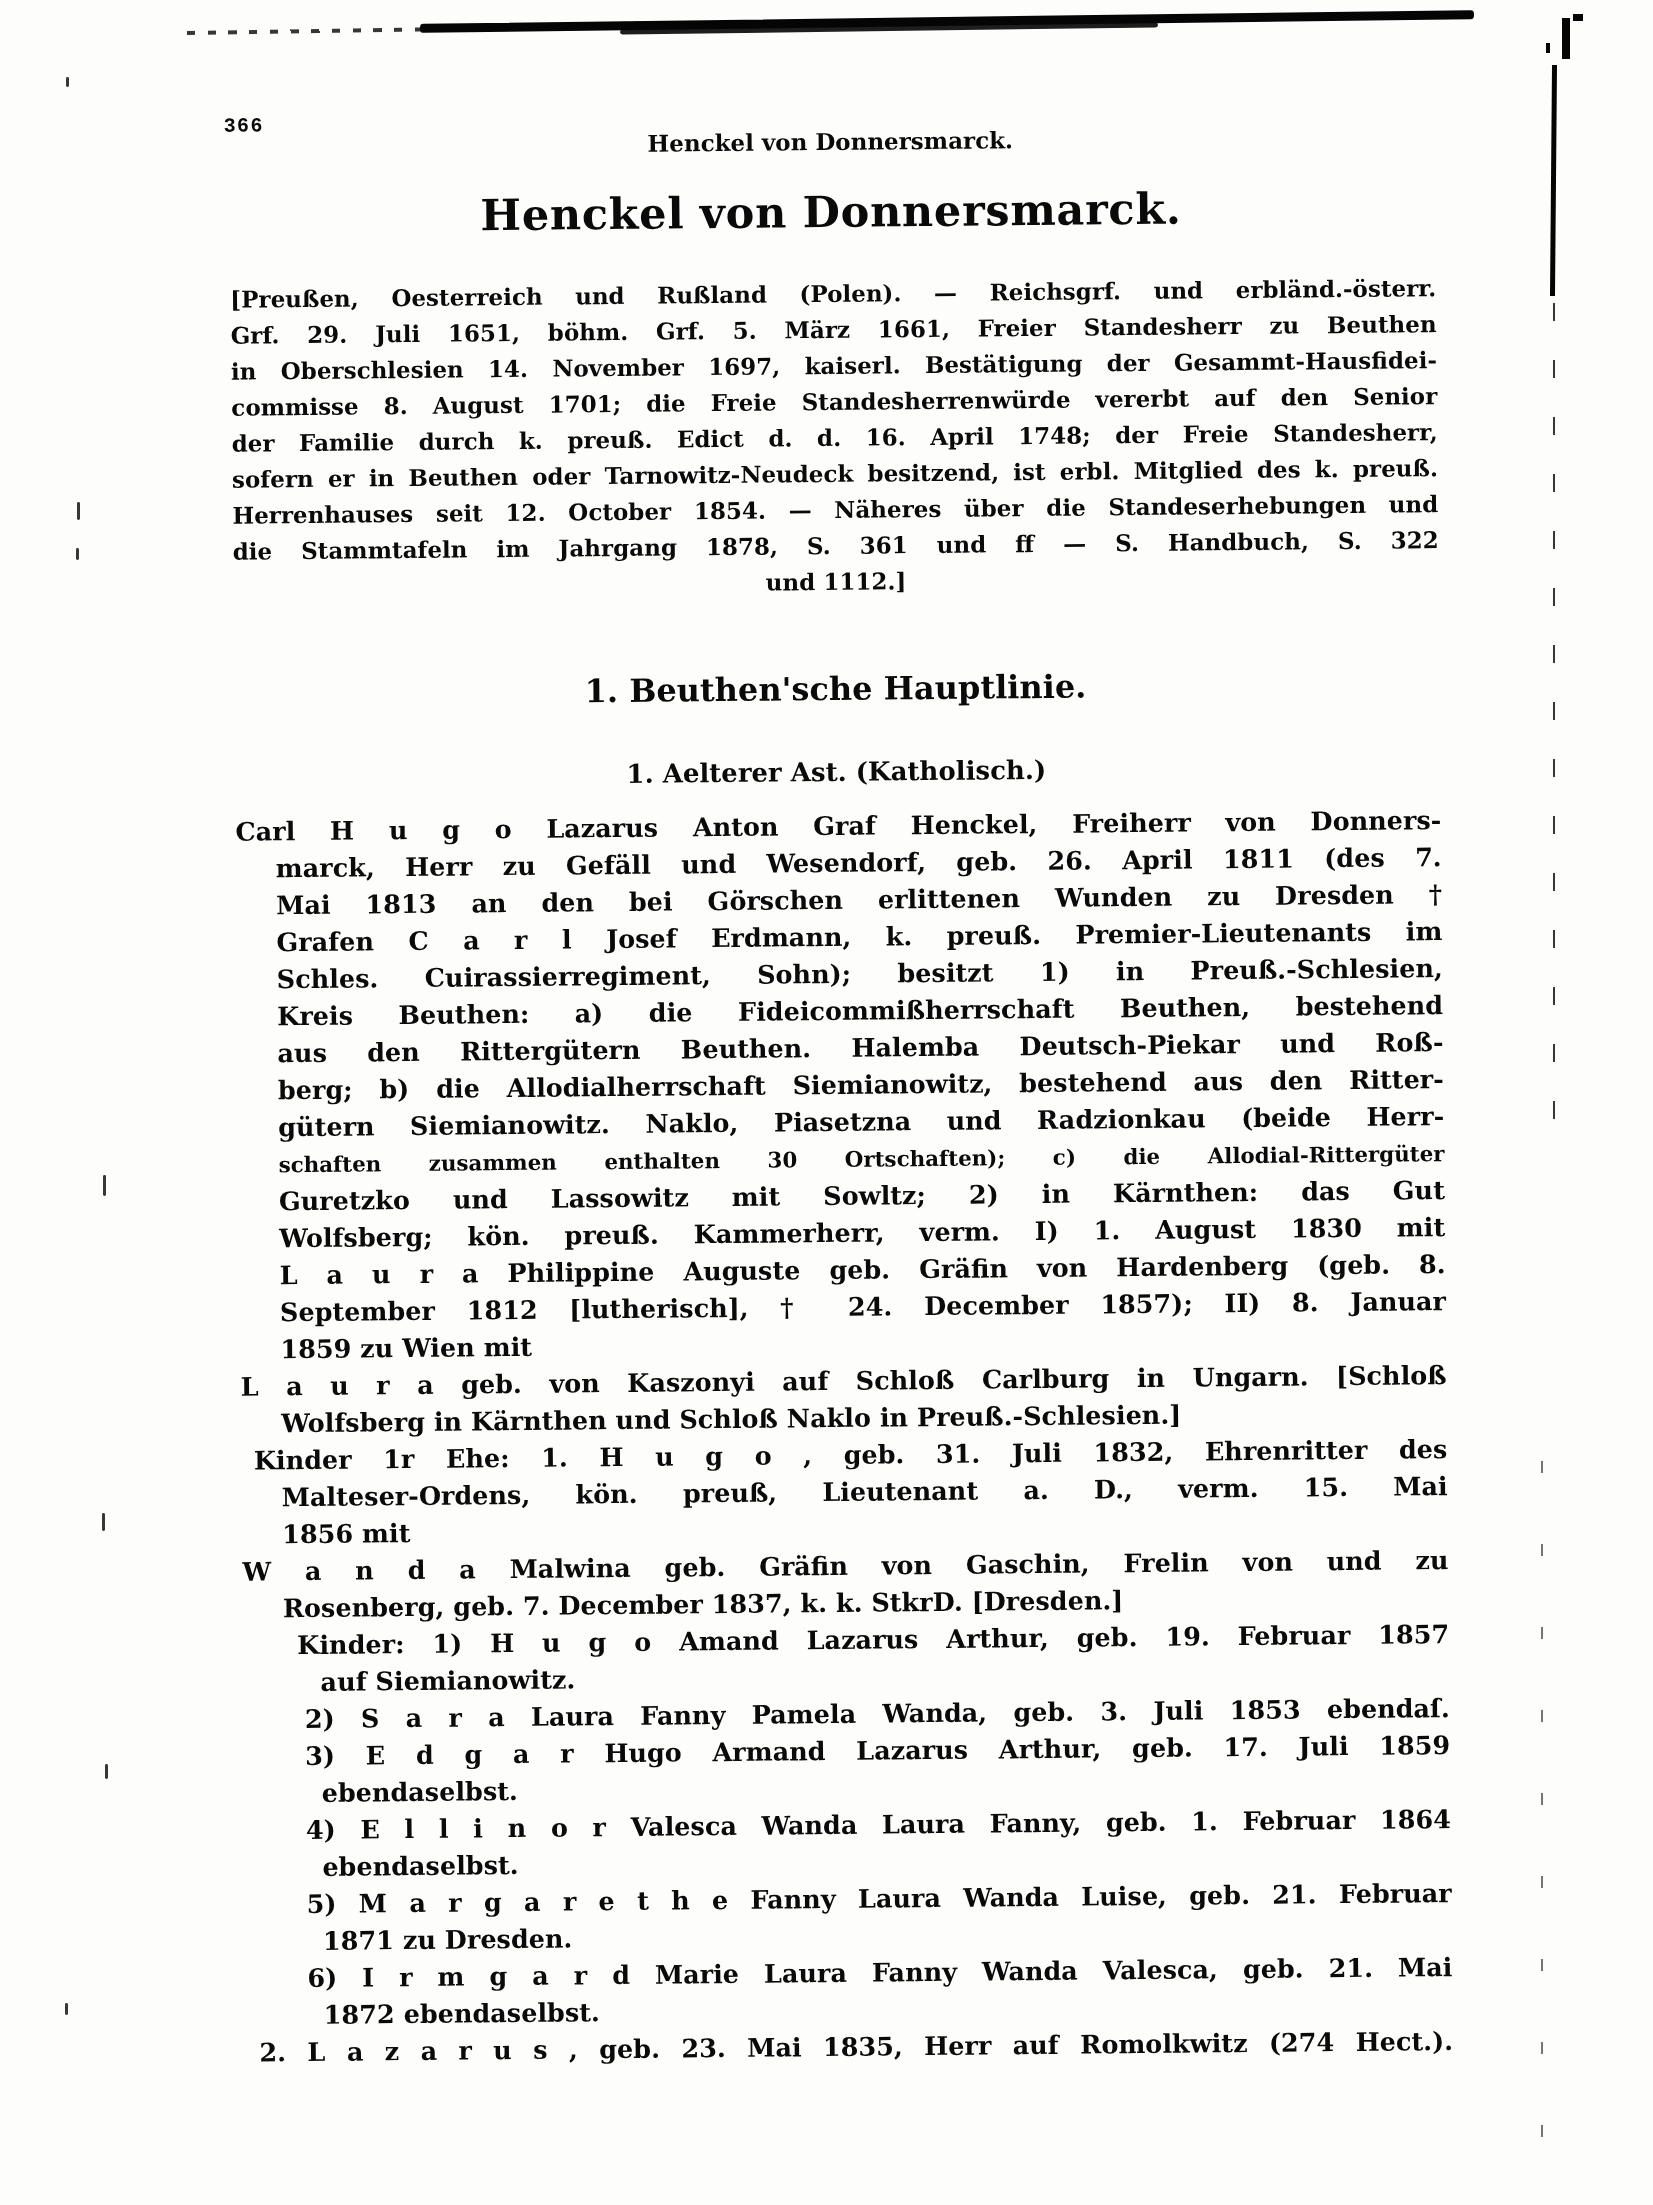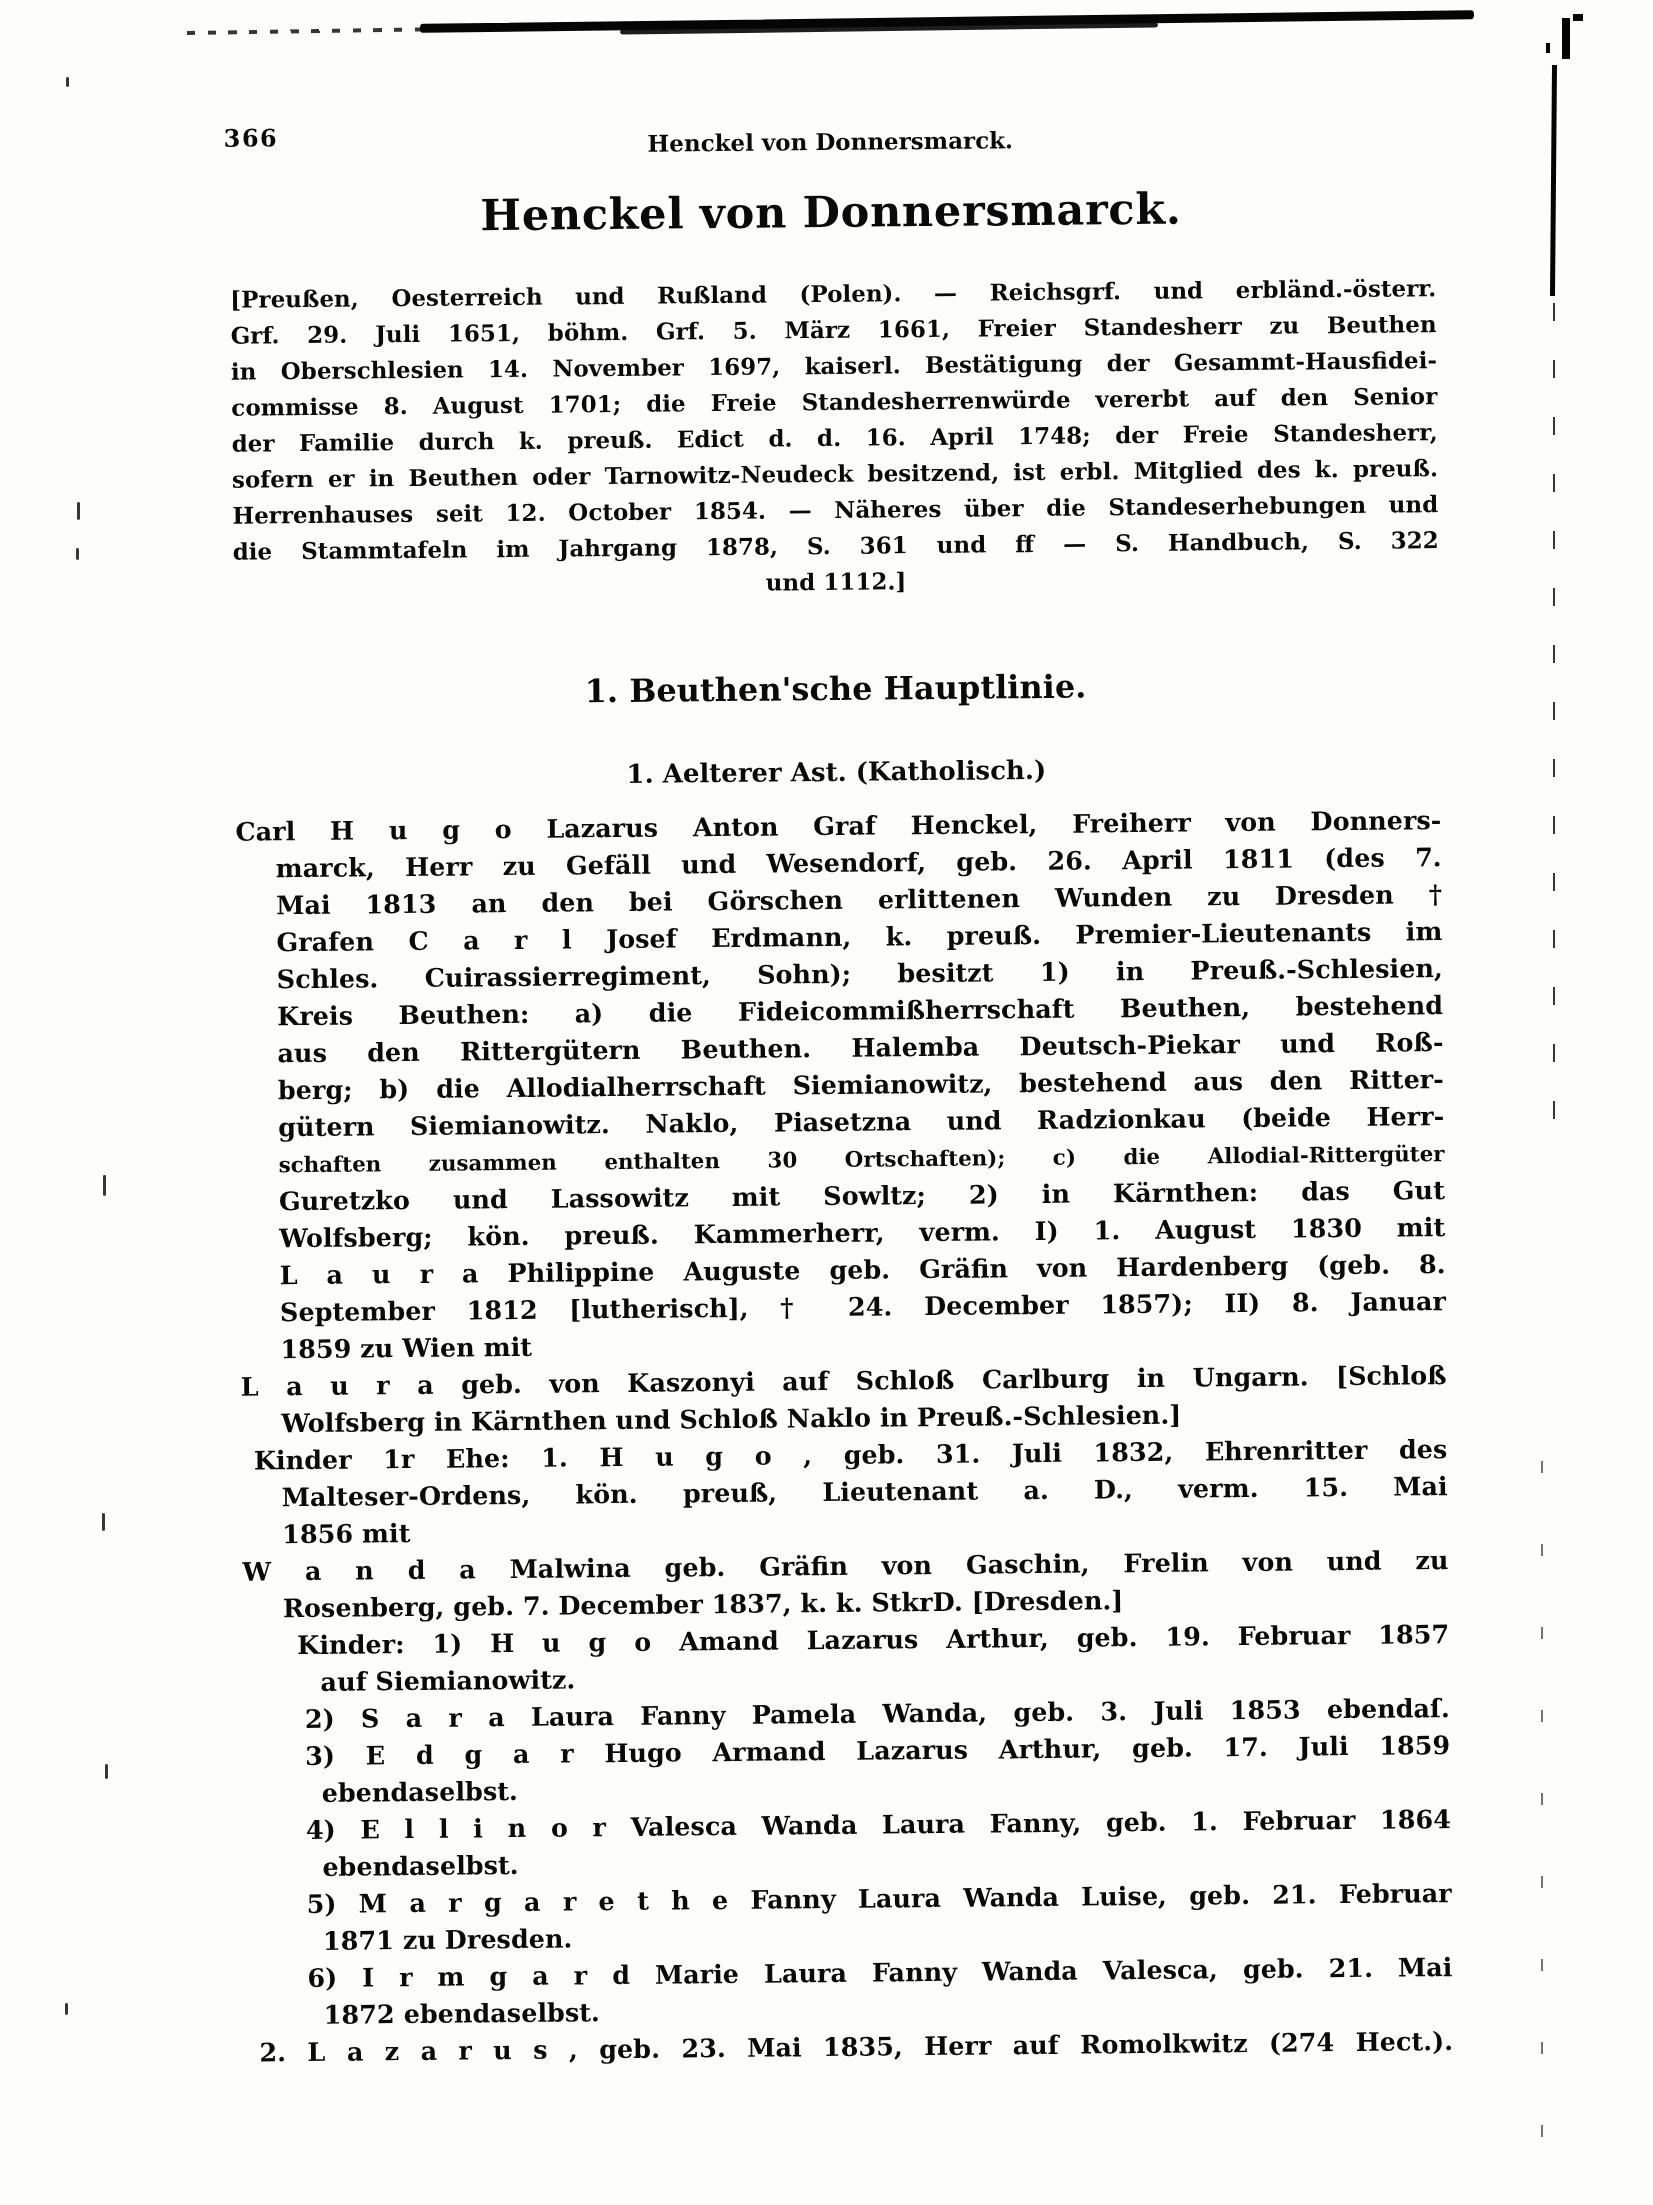--- a/index.html
+++ b/index.html
@@ -11,21 +11,21 @@
     font-family:"DejaVu Serif", serif;
     color:#0a0a0a;
   }
   .content{
     position:absolute;left:0;top:0;width:1654px;height:2205px;
     transform:rotate(-0.55deg);
     transform-origin:827px 1103px;
   }
   .abs{position:absolute;}
   
-  .pageno{position:absolute;left:233px;top:118px;font-size:24px;font-weight:bold;letter-spacing:1.4px;}
+  .pageno{position:absolute;left:233px;top:109px;font-size:20px;font-weight:bold;letter-spacing:1.4px;font-family:Liberation Mono, monospace;}
   .runhead{position:absolute;left:238px;top:128px;width:1203px;text-align:center;font-size:23px;font-weight:bold;}
   .title{position:absolute;left:238px;top:187px;width:1203px;text-align:center;font-size:43px;font-weight:bold;letter-spacing:0.7px;}
   
   .intro{position:absolute;left:238px;top:276px;width:1206px;font-size:23px;font-weight:bold;line-height:36px;}
   
   .sec{position:absolute;left:238px;top:670px;width:1203px;text-align:center;font-size:32px;font-weight:bold;}
   .sub{position:absolute;left:238px;top:757px;width:1203px;text-align:center;font-size:26px;font-weight:bold;}
   
   .bodytext{position:absolute;left:238px;top:808px;width:1206px;font-size:25.5px;font-weight:bold;line-height:37px;}
   .ln{height:37px;box-sizing:border-box;white-space:normal;overflow:visible;}

